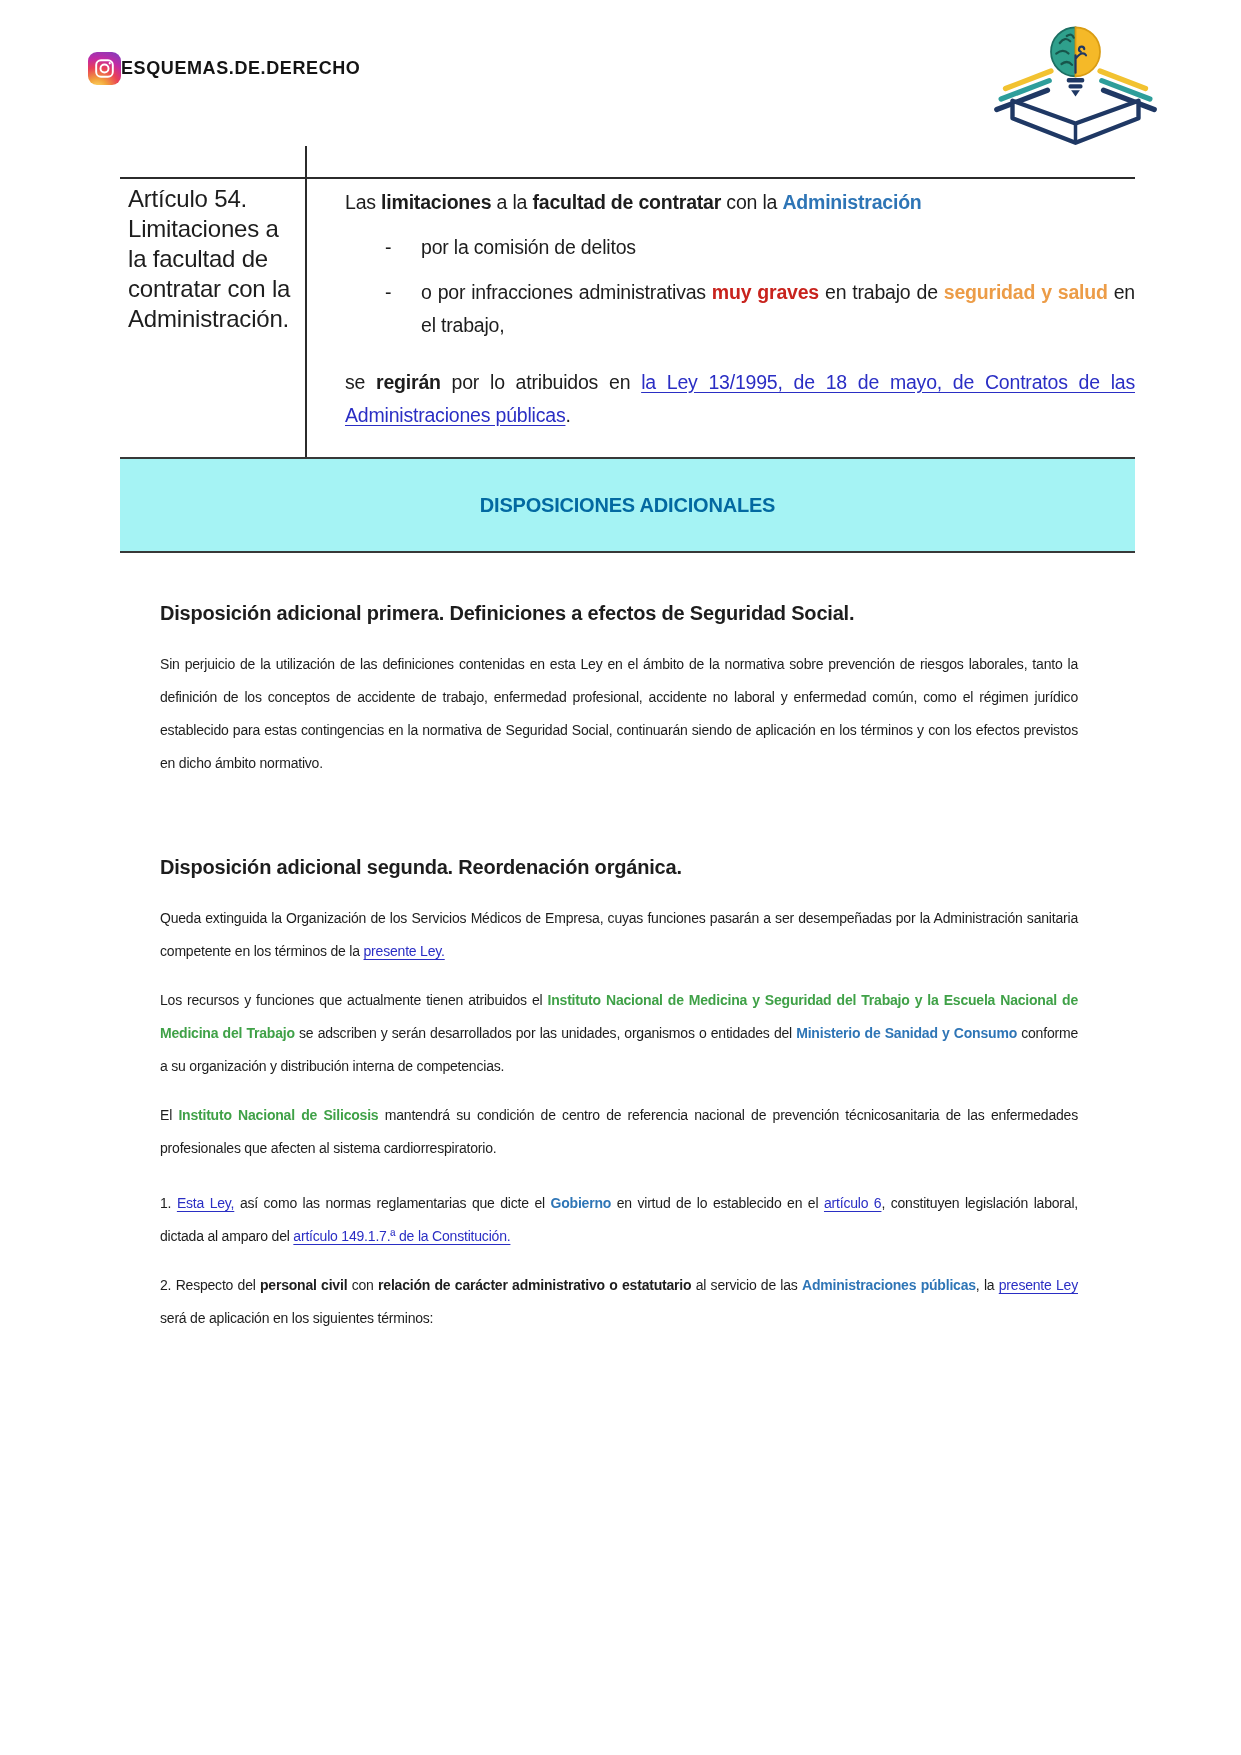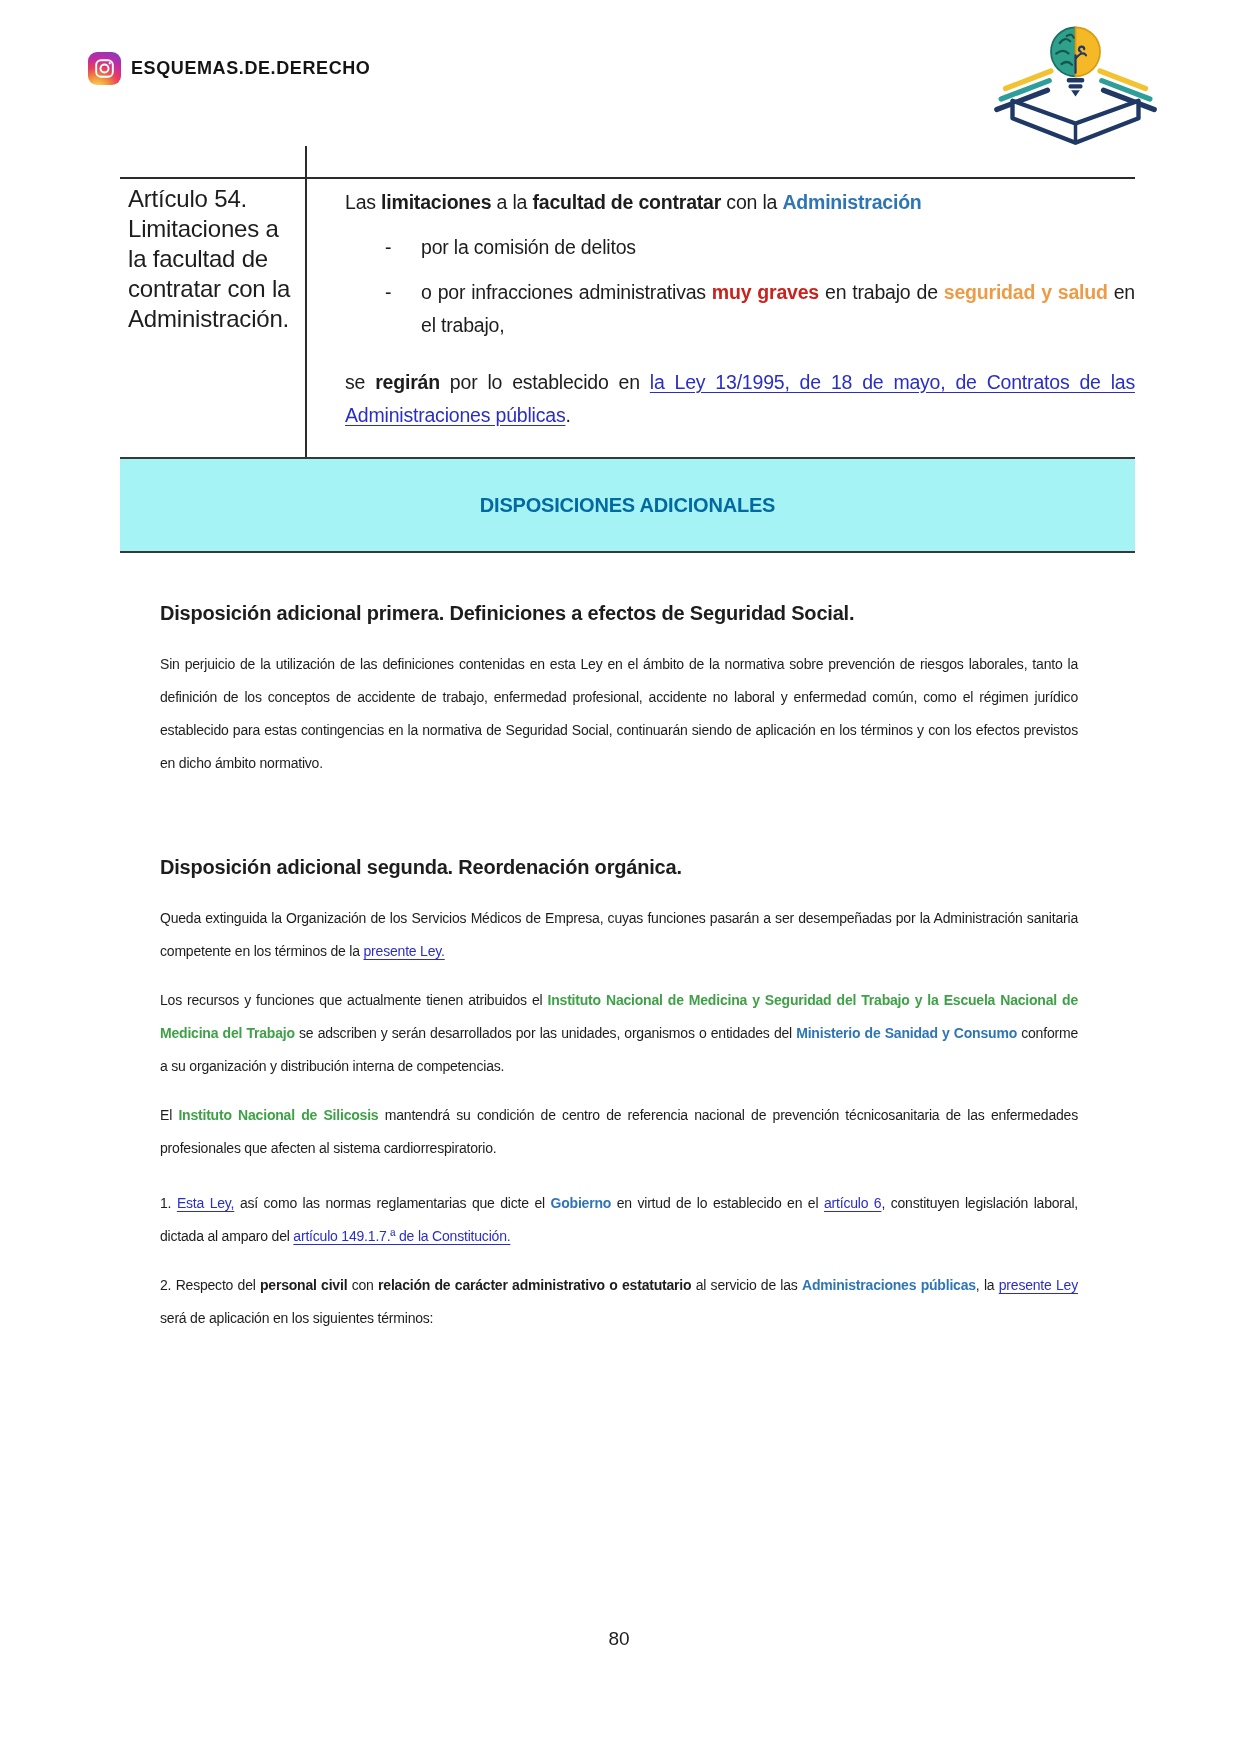--- a/index.html
+++ b/index.html
@@ -11,21 +11,21 @@
     --banner-bg:#A5F3F4;
     --ink:#1d1d1d;
     --line:#2b2b2b;
   }
   *{box-sizing:border-box;margin:0;padding:0}
   html,body{background:#fff}
   body{font-family:"Liberation Sans",sans-serif;color:var(--ink)}
   .page{position:relative;width:1241px;height:1755px;background:#ffffff;overflow:hidden}
 
   
-  .brand{position:absolute;left:88px;top:52px;display:flex;align-items:center;gap:10px}
+  .brand{position:absolute;left:88px;top:52px;display:flex;align-items:center;gap:0}
   .ig-icon{width:33px;height:33px;border-radius:9px;flex:0 0 auto;
     background:radial-gradient(circle at 28% 115%, #fdd865 6%, #f2a33c 24%, #e94057 50%, #c32aa3 70%, #8a3ab9 92%);
     display:flex;align-items:center;justify-content:center}
   .brand-text{font-size:18px;font-weight:700;letter-spacing:.6px;color:#141414}
 
   .main-logo{position:absolute;left:988px;top:20px;width:175px;height:130px}
 
   
   .table-topline{position:absolute;left:120px;top:177px;width:1015px;height:2px;background:var(--line)}
   .table-vline{position:absolute;left:305px;top:146px;width:2px;height:311px;background:var(--line)}
@@ -113,21 +113,21 @@
   <div class="cell-right">
     <p class="intro"><span class="seg-p">Las </span><span class="seg-b">limitaciones</span><span class="seg-p"> a la </span><span class="seg-b">facultad de contratar</span><span class="seg-p"> con la </span><span class="seg-bb">Administración</span></p>
     <div class="bullet-row">
       <span class="bullet-dash">-</span>
       <p class="bullet-text"><span class="seg-p">por la comisión de delitos</span></p>
     </div>
     <div class="bullet-row">
       <span class="bullet-dash">-</span>
       <p class="bullet-text"><span class="seg-p">o por infracciones administrativas </span><span class="seg-rb">muy graves</span><span class="seg-p"> en trabajo de </span><span class="seg-ob">seguridad y salud</span><span class="seg-p"> en el trabajo,</span></p>
     </div>
-    <p class="closing"><span class="seg-p">se </span><span class="seg-b">regirán</span><span class="seg-p"> por lo establecido en </span><span class="seg-lk">la Ley 13/1995, de 18 de mayo, de Contratos de las Administraciones públicas</span><span class="seg-p">.</span></p>
+    <p class="closing"><span class="seg-p">se </span><span class="seg-b">regirán</span><span class="seg-p"> por lo atribuidos en </span><span class="seg-lk">la Ley 13/1995, de 18 de mayo, de Contratos de las Administraciones públicas</span><span class="seg-p">.</span></p>
   </div>
 
   <div class="banner">
     <span>DISPOSICIONES ADICIONALES</span>
   </div>
 
   <main>
     <section>
       <h3 class="sec">Disposición adicional primera. Definiciones a efectos de Seguridad Social.</h3>
       <p class="first"><span class="seg-p">Sin perjuicio de la utilización de las definiciones contenidas en esta Ley en el ámbito de la normativa sobre prevención de riesgos laborales, tanto la definición de los conceptos de accidente de trabajo, enfermedad profesional, accidente no laboral y enfermedad común, como el régimen jurídico establecido para estas contingencias en la normativa de Seguridad Social, continuarán siendo de aplicación en los términos y con los efectos previstos en dicho ámbito normativo.</span></p>
@@ -139,15 +139,14 @@
       <p><span class="seg-p">Los recursos y funciones que actualmente tienen atribuidos el </span><span class="seg-gb">Instituto Nacional de Medicina y Seguridad del Trabajo y la Escuela Nacional de Medicina del Trabajo</span><span class="seg-p"> se adscriben y serán desarrollados por las unidades, organismos o entidades del </span><span class="seg-bb">Ministerio de Sanidad y Consumo</span><span class="seg-p"> conforme a su organización y distribución interna de competencias.</span></p>
       <p><span class="seg-p">El </span><span class="seg-gb">Instituto Nacional de Silicosis</span><span class="seg-p"> mantendrá su condición de centro de referencia nacional de prevención técnicosanitaria de las enfermedades profesionales que afecten al sistema cardiorrespiratorio.</span></p>
     </section>
 
     <section>
       <p class="first"><span class="seg-p">1. </span><span class="seg-lk">Esta Ley,</span><span class="seg-p"> así como las normas reglamentarias que dicte el </span><span class="seg-bb">Gobierno</span><span class="seg-p"> en virtud de lo establecido en el </span><span class="seg-lk">artículo 6</span><span class="seg-p">, constituyen legislación laboral, dictada al amparo del </span><span class="seg-lk">artículo 149.1.7.ª de la Constitución.</span></p>
       <p><span class="seg-p">2. Respecto del </span><span class="seg-b">personal civil</span><span class="seg-p"> con </span><span class="seg-b">relación de carácter administrativo o estatutario</span><span class="seg-p"> al servicio de las </span><span class="seg-bb">Administraciones públicas</span><span class="seg-p">, la </span><span class="seg-lk">presente Ley</span><span class="seg-p"> será de aplicación en los siguientes términos:</span></p>
     </section>
   </main>
 
-  <div class="pagenum">80</div>
 
 </div>
 
 </body></html>

